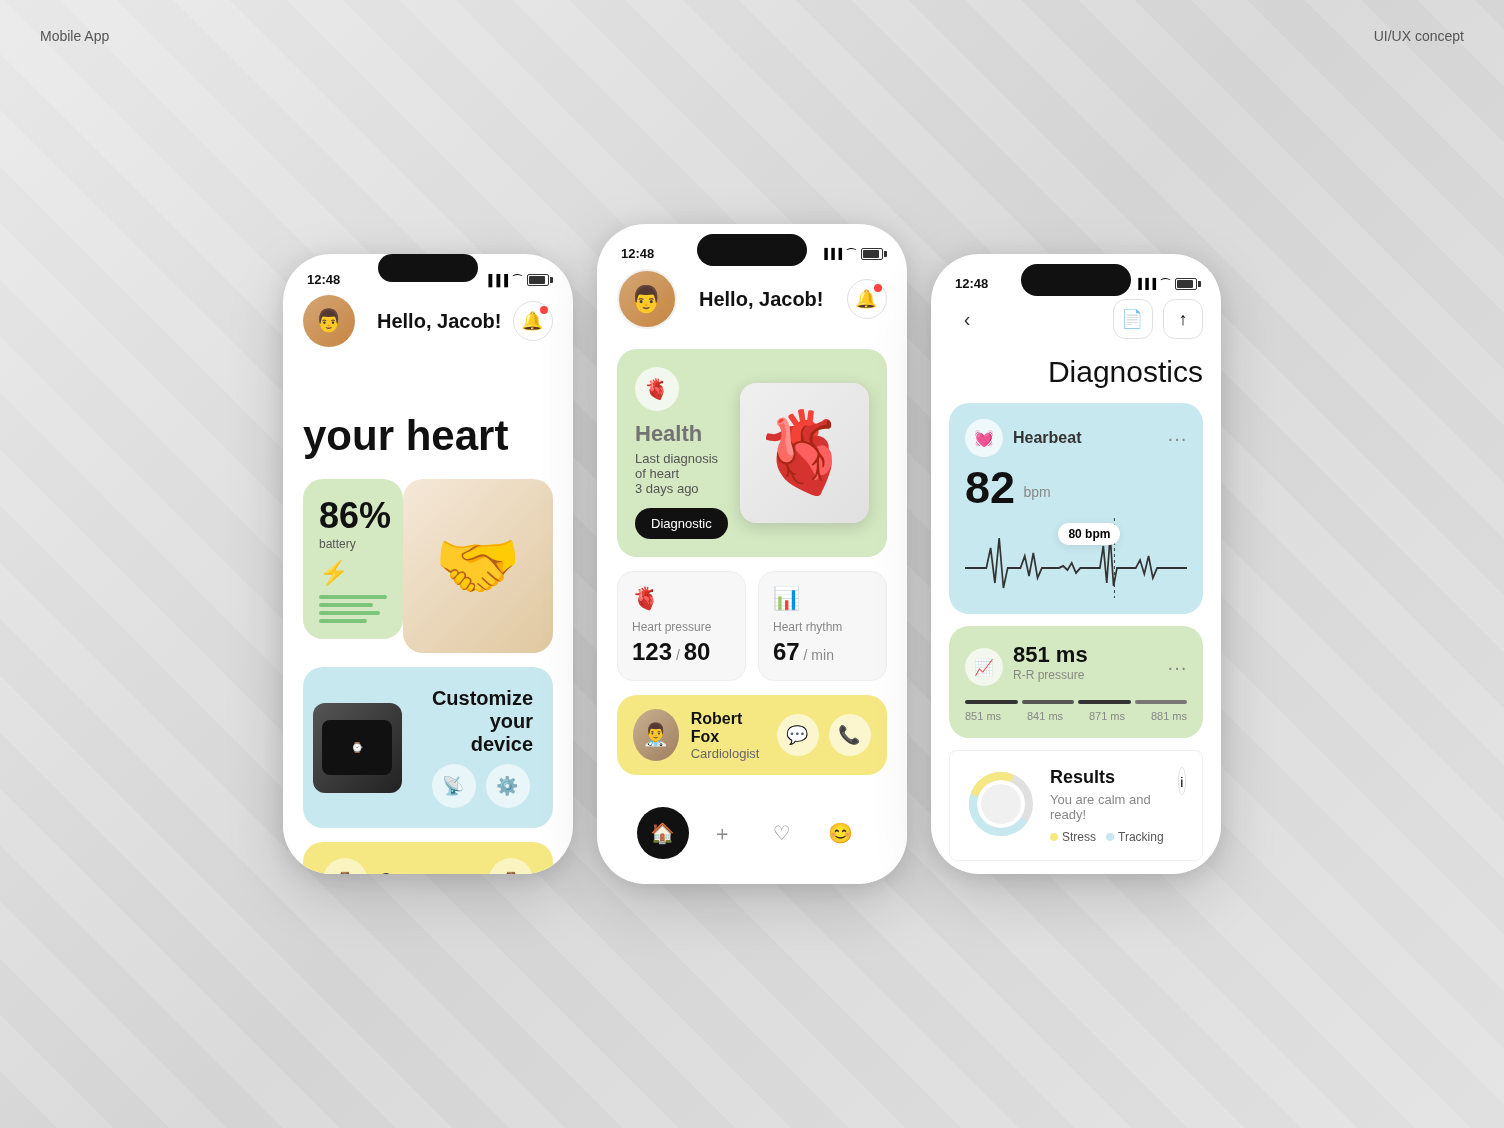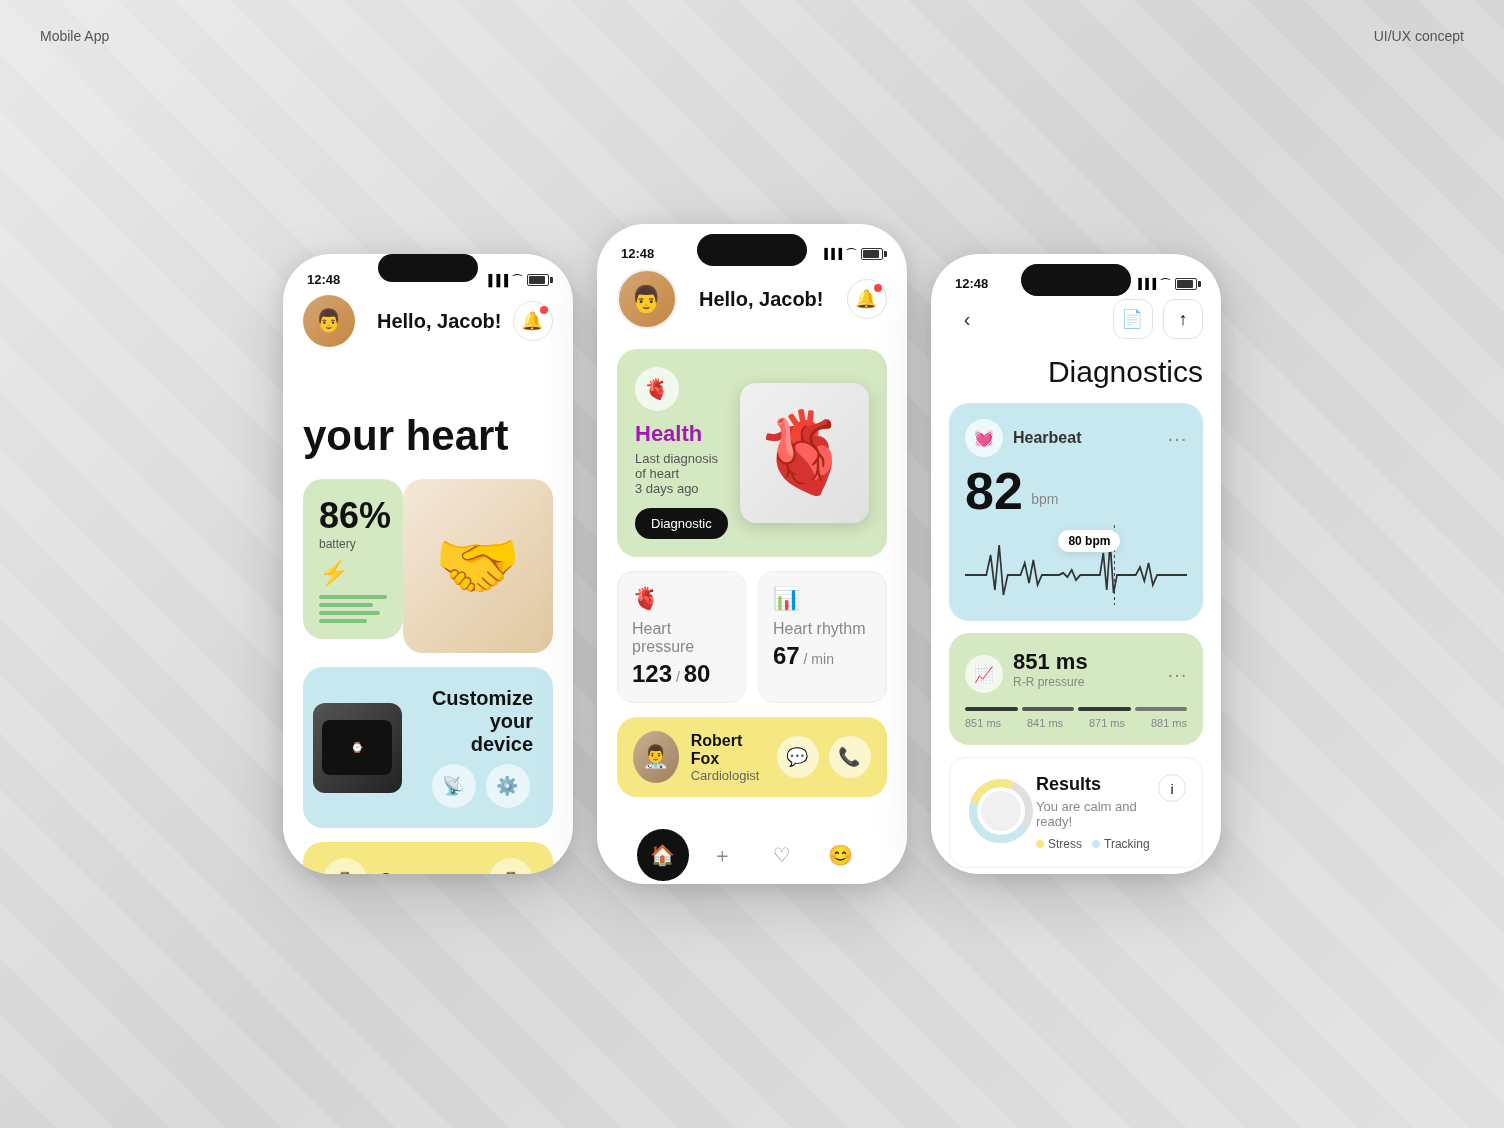--- a/index.html
+++ b/index.html
@@ -313,21 +313,21 @@
       background: rgba(255,255,255,0.7);
       display: flex;
       align-items: center;
       justify-content: center;
       font-size: 20px;
       margin-bottom: 10px;
     }
     .health-title {
       font-size: 22px;
       font-weight: 700;
-      color: #a21caf;
+      color: #737373;
       margin-bottom: 4px;
     }
     .health-sub {
       font-size: 13px;
       color: #555;
       margin-bottom: 12px;
     }
     .diagnostic-btn {
       background: #111;
       color: #fff;
@@ -360,21 +360,21 @@
       border-radius: 16px;
       padding: 14px;
       border: 1px solid #eee;
     }
     .metric-icon {
       font-size: 22px;
       margin-bottom: 8px;
       color: #888;
     }
     .metric-label {
-      font-size: 16px;
+      font-size: 12px;
       color: #888;
       margin-bottom: 4px;
     }
     .metric-value {
       font-size: 24px;
       font-weight: 700;
       color: #111;
     }
     .metric-unit {
       font-size: 14px;
@@ -524,21 +524,21 @@
       font-size: 16px;
       font-weight: 600;
       color: #333;
     }
     .more-dots {
       font-size: 20px;
       color: #888;
       cursor: pointer;
     }
     .bpm-large {
-      font-size: 52px;
+      font-size: 45px;
       font-weight: 800;
       color: #111;
       line-height: 1;
     }
     .bpm-unit {
       font-size: 14px;
       color: #888;
       margin-left: 4px;
       vertical-align: bottom;
       line-height: 2.5;
@@ -587,25 +587,26 @@
       height: 4px;
     }
     .rr-labels-row {
       display: flex;
       justify-content: space-between;
       font-size: 11px;
       color: #888;
     }
     .results-card {
       background: #fff;
-      border-radius: 18px;
+      border-radius: 8px;
       padding: 16px;
       border: 1px solid #eee;
       display: flex;
       align-items: center;
+      gap: 14px;
     }
     .results-title {
       font-size: 18px;
       font-weight: 700;
       color: #111;
       margin-bottom: 4px;
     }
     .results-sub {
       font-size: 13px;
       color: #888;

